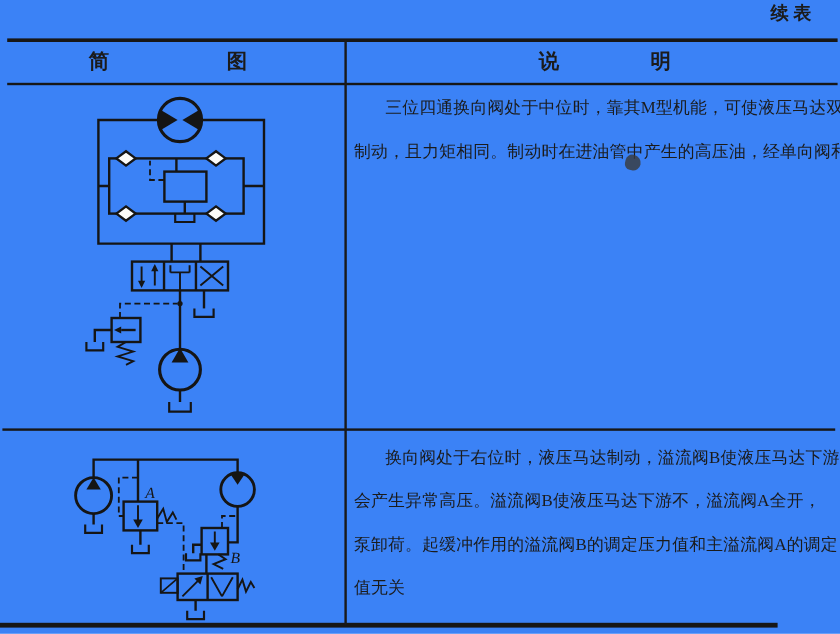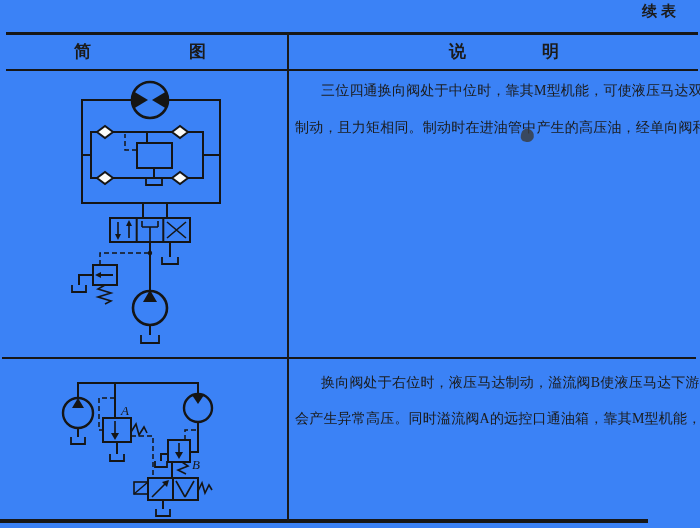--- a/index.html
+++ b/index.html
@@ -190,16 +190,18 @@
       <rect x="79" y="104" width="14" height="12" stroke-width="1.6"></rect>
       <path d="M79,116 L93,104" stroke-width="1.4"></path>
       <polyline points="143,113 147,105 150,115 154,107 157,112" stroke-width="1.6"></polyline>
       <path d="M108,122 V131"></path>
       <path d="M101,131 v7 h14 v-7" stroke-width="1.8"></path>
     </g>
   </svg>
 
   <div class="txt-block txt-row2">
     <div class="tline indent">换向阀处于右位时，液压马达制动，溢流阀B使液压马达下游不</div>
-    <div class="tline">会产生异常高压。同时溢流阀A的远控口通油箱，靠其M型机能，</div>
+    <div class="tline">会产生异常高压。溢流阀B使液压马达下游不，溢流阀A全开，</div>
+    <div class="tline">泵卸荷。起缓冲作用的溢流阀B的调定压力值和主溢流阀A的调定</div>
+    <div class="tline">值无关</div>
   </div>
 
 </div>
 
 </body></html>

